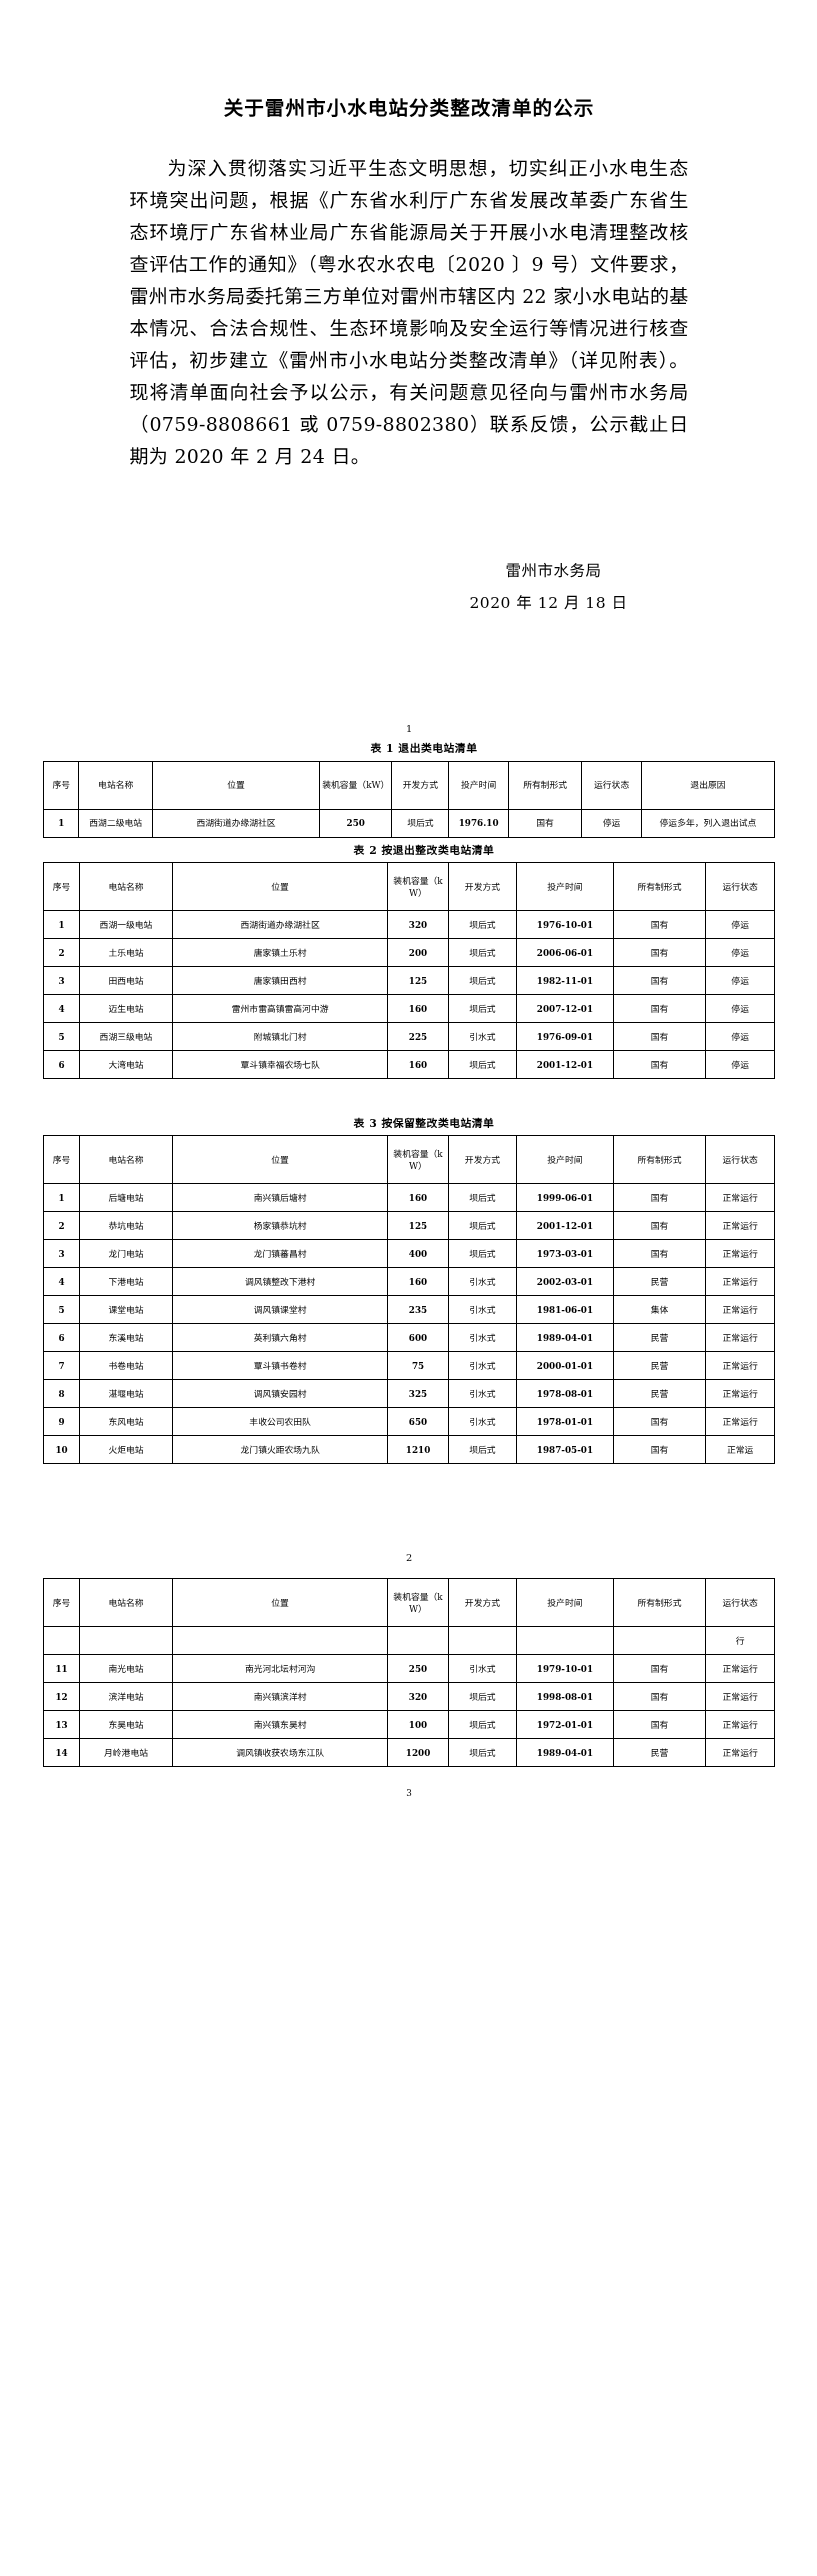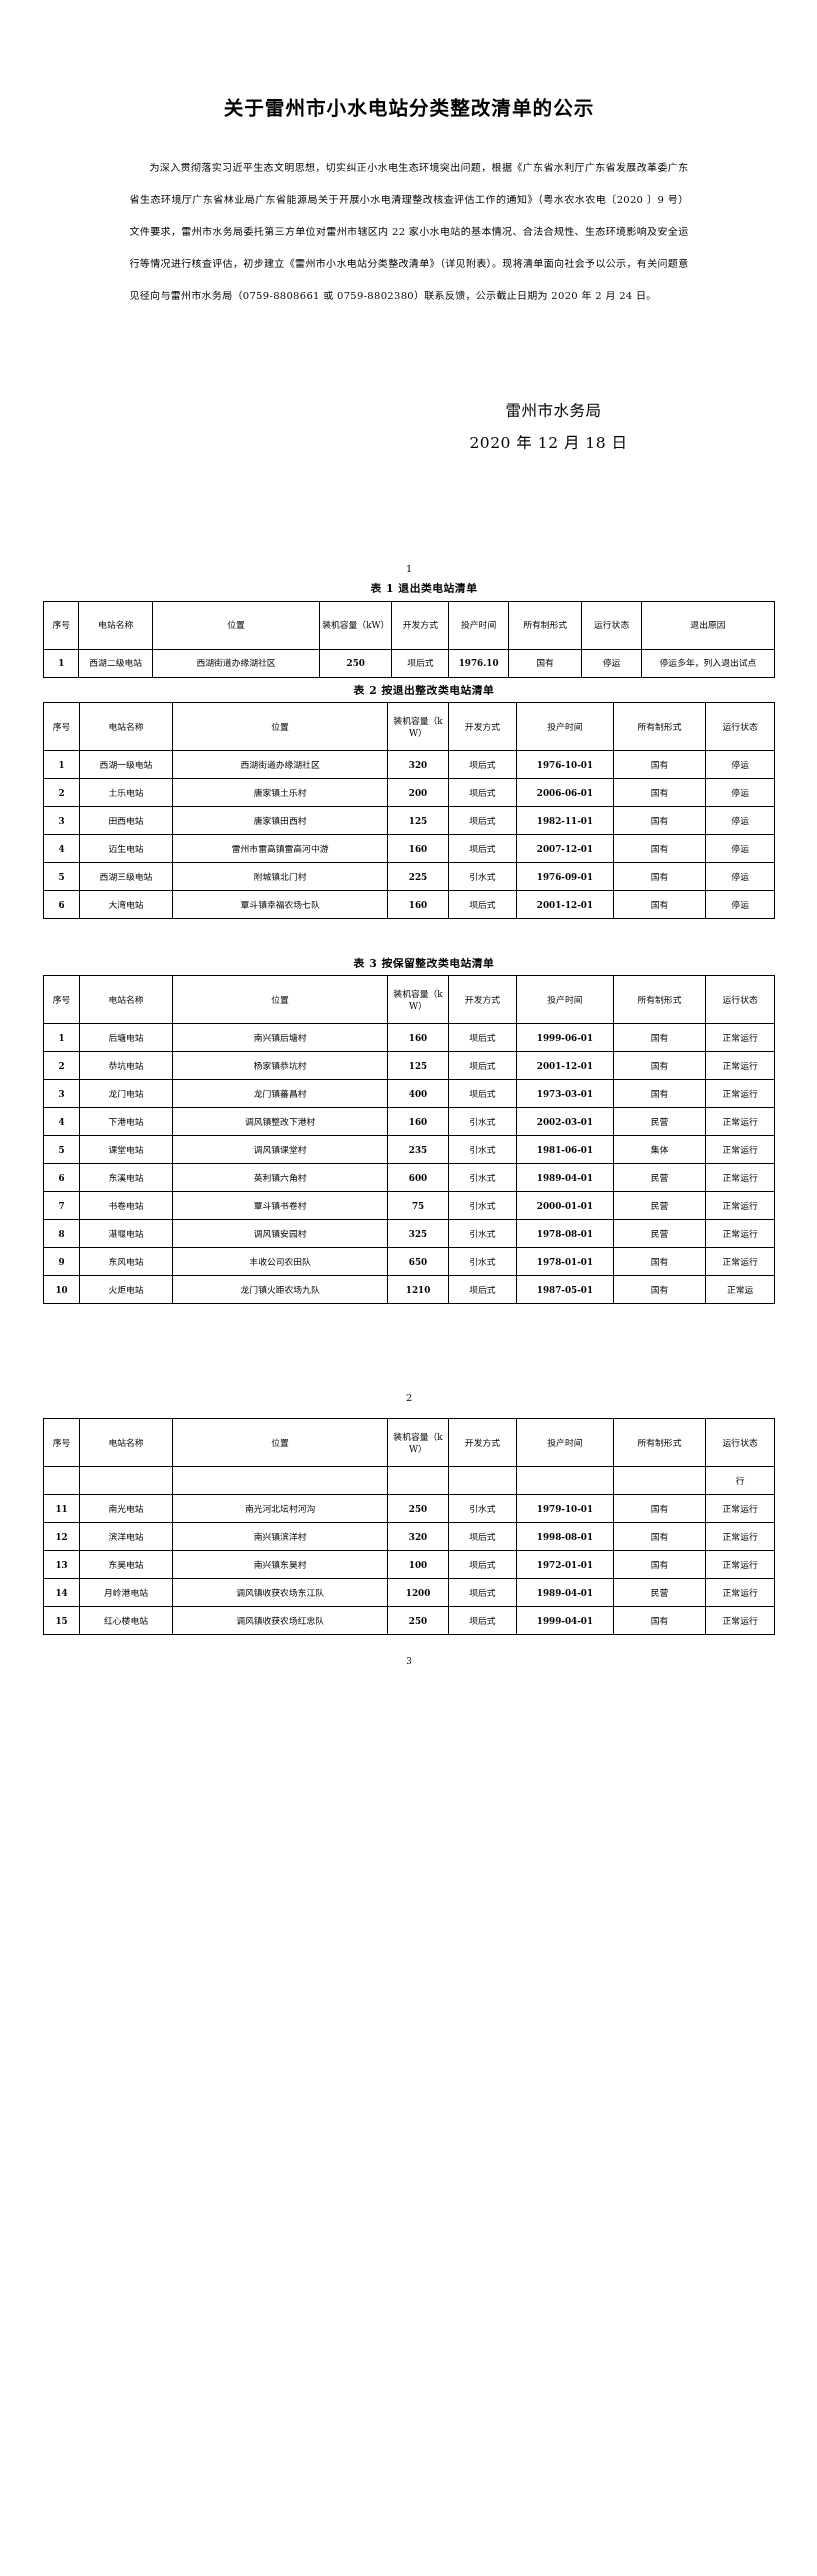--- a/index.html
+++ b/index.html
@@ -33,21 +33,21 @@
     line-height: 1.3;
   }
 
   
   .body-block {
     margin: 0 auto;
     width: 559px;
     padding-top: 31px;
   }
   .para {
-    font-size: 10px;
+    font-size: 19px;
     line-height: 32px;
     text-align: justify;
     text-justify: inter-ideograph;
     text-indent: 2em;
     letter-spacing: 0.3px;
     font-family: "DejaVu Serif", "Liberation Serif", serif;
   }
 
   
   .sign-block {
@@ -511,30 +511,20 @@
           <tr>
             <td class="num">14</td>
             <td>月岭港电站</td>
             <td>调风镇收获农场东江队</td>
             <td class="val">1200</td>
             <td>坝后式</td>
             <td class="val">1989-04-01</td>
             <td>民营</td>
             <td>正常运行</td>
           </tr>
-          <tr>
-            <td class="num">15</td>
-            <td>红心楼电站</td>
-            <td>调风镇收获农场红忠队</td>
-            <td class="val">250</td>
-            <td>坝后式</td>
-            <td class="val">1999-04-01</td>
-            <td>国有</td>
-            <td>正常运行</td>
-          </tr>
         </tbody>
     </table>
   </div>
 
   <div class="footer-num">3</div>
 
 </div>
 
 
 </body></html>

